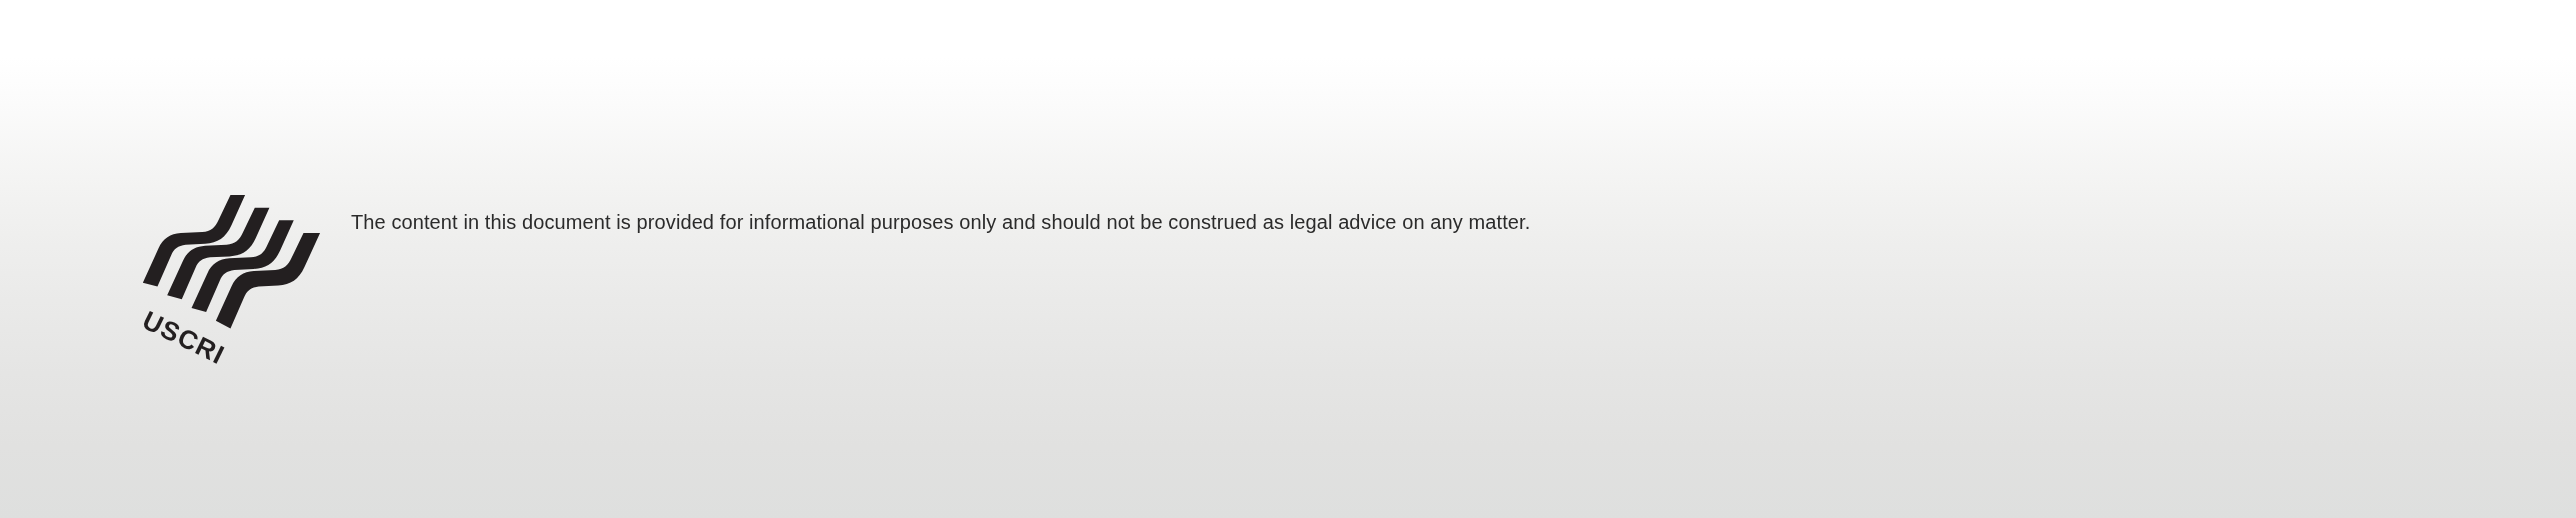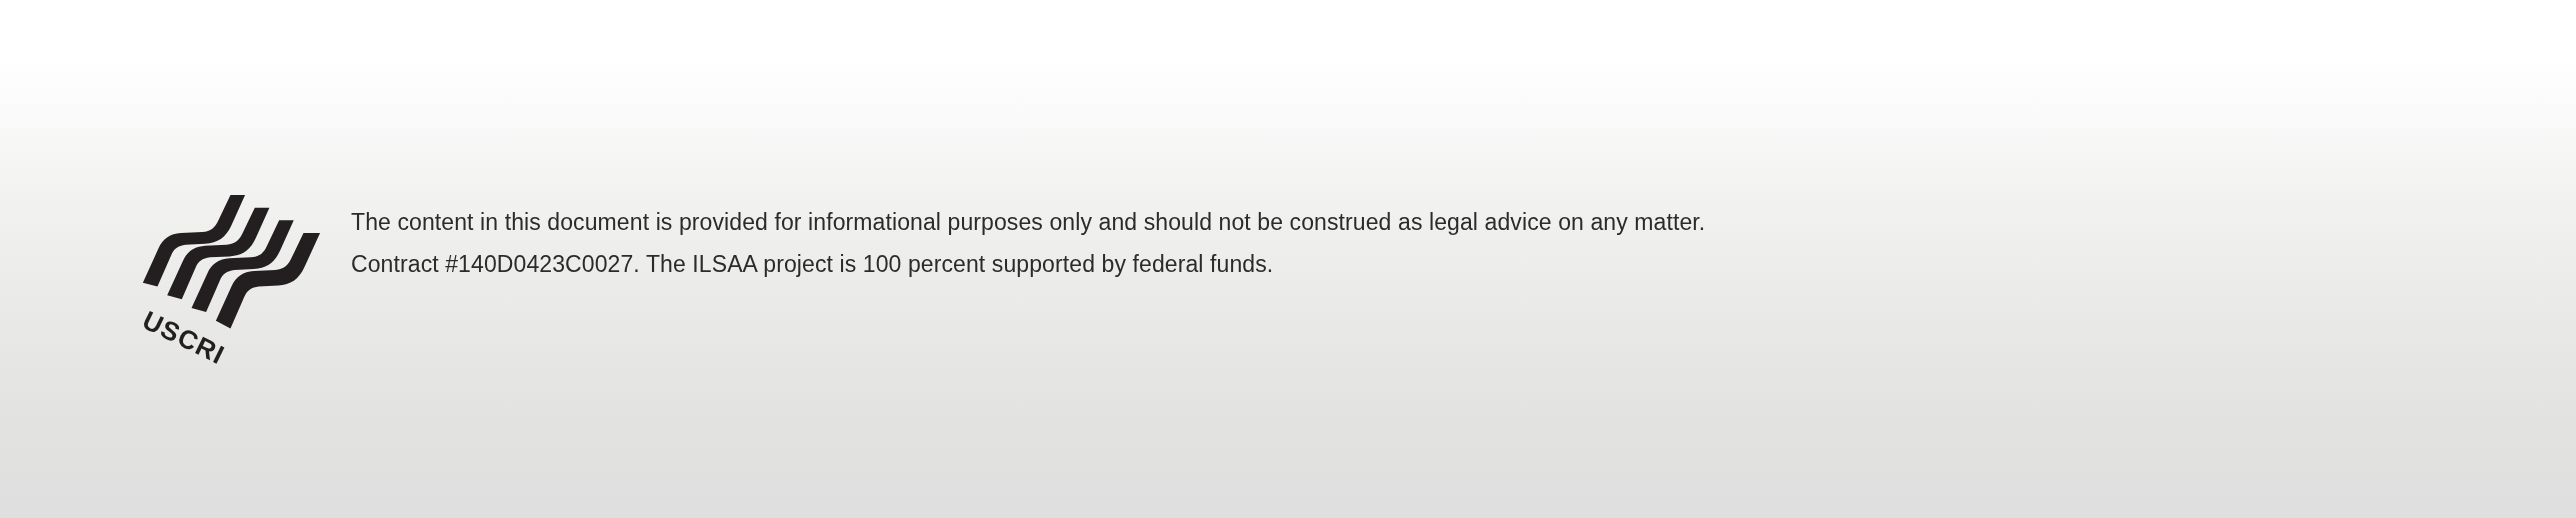--- a/index.html
+++ b/index.html
@@ -60,21 +60,21 @@
     overflow: visible;
   }
 
   
   #disclaimer-text {
     position: absolute;
     left: 351px;
     top: 201px;
     width: 2009px;
     color: #2b2b2b;
-    font-size: 23px;
+    font-size: 20px;
     line-height: 42px;
     letter-spacing: 0.1px;
     font-weight: 400;
     white-space: nowrap;
   }
   #disclaimer-text .line {
     display: block;
     height: 42px;
   }
 </style>
@@ -111,18 +111,17 @@
         </g>
 
         <g transform="rotate(26 8 128)">
           <text x="8" y="138" font-family="'Liberation Sans','DejaVu Sans',sans-serif" font-size="27" font-weight="700" letter-spacing="1.2" fill="#231f20">USCRI</text>
         </g>
       </svg>
     </div>
 
     <div id="disclaimer-text">
       <span class="line">The content in this document is provided for informational purposes only and should not be construed as legal advice on any matter.</span>
-      <span class="line">Contract #140D0423C0027. The ILSAA project is 100 percent supported by federal funds.</span>
     </div>
 
   </div>
 </div>
 
 
 </body></html>

